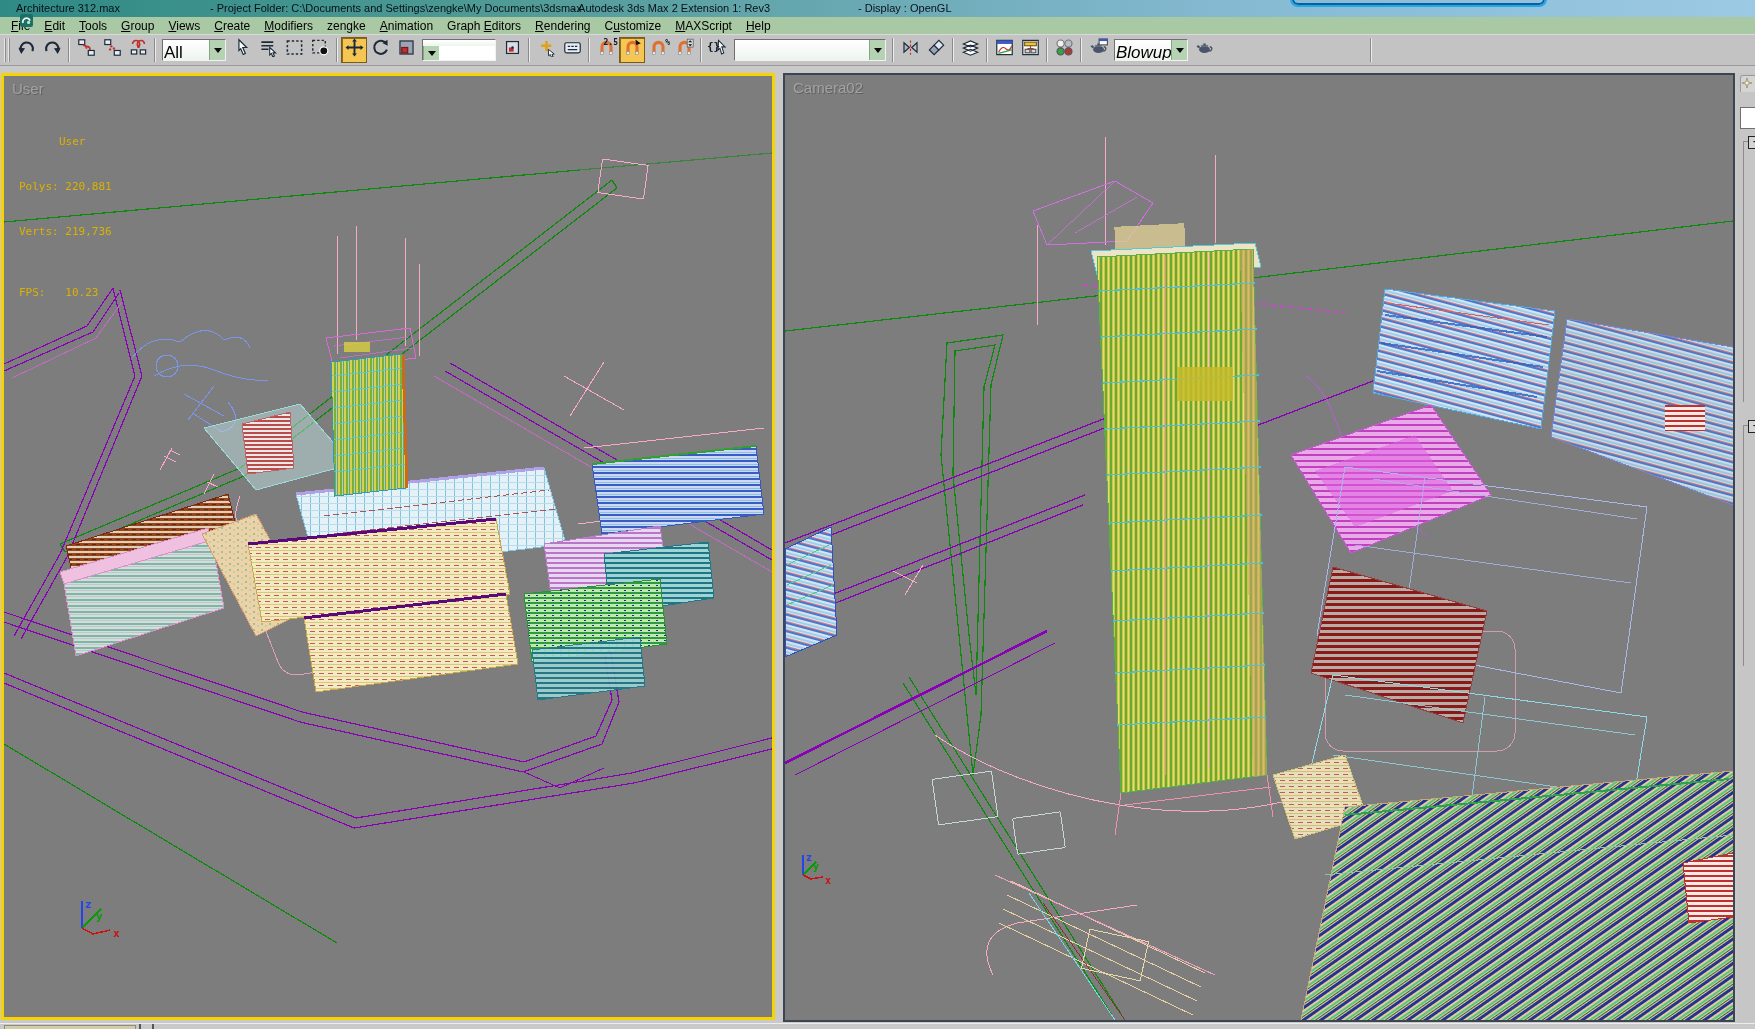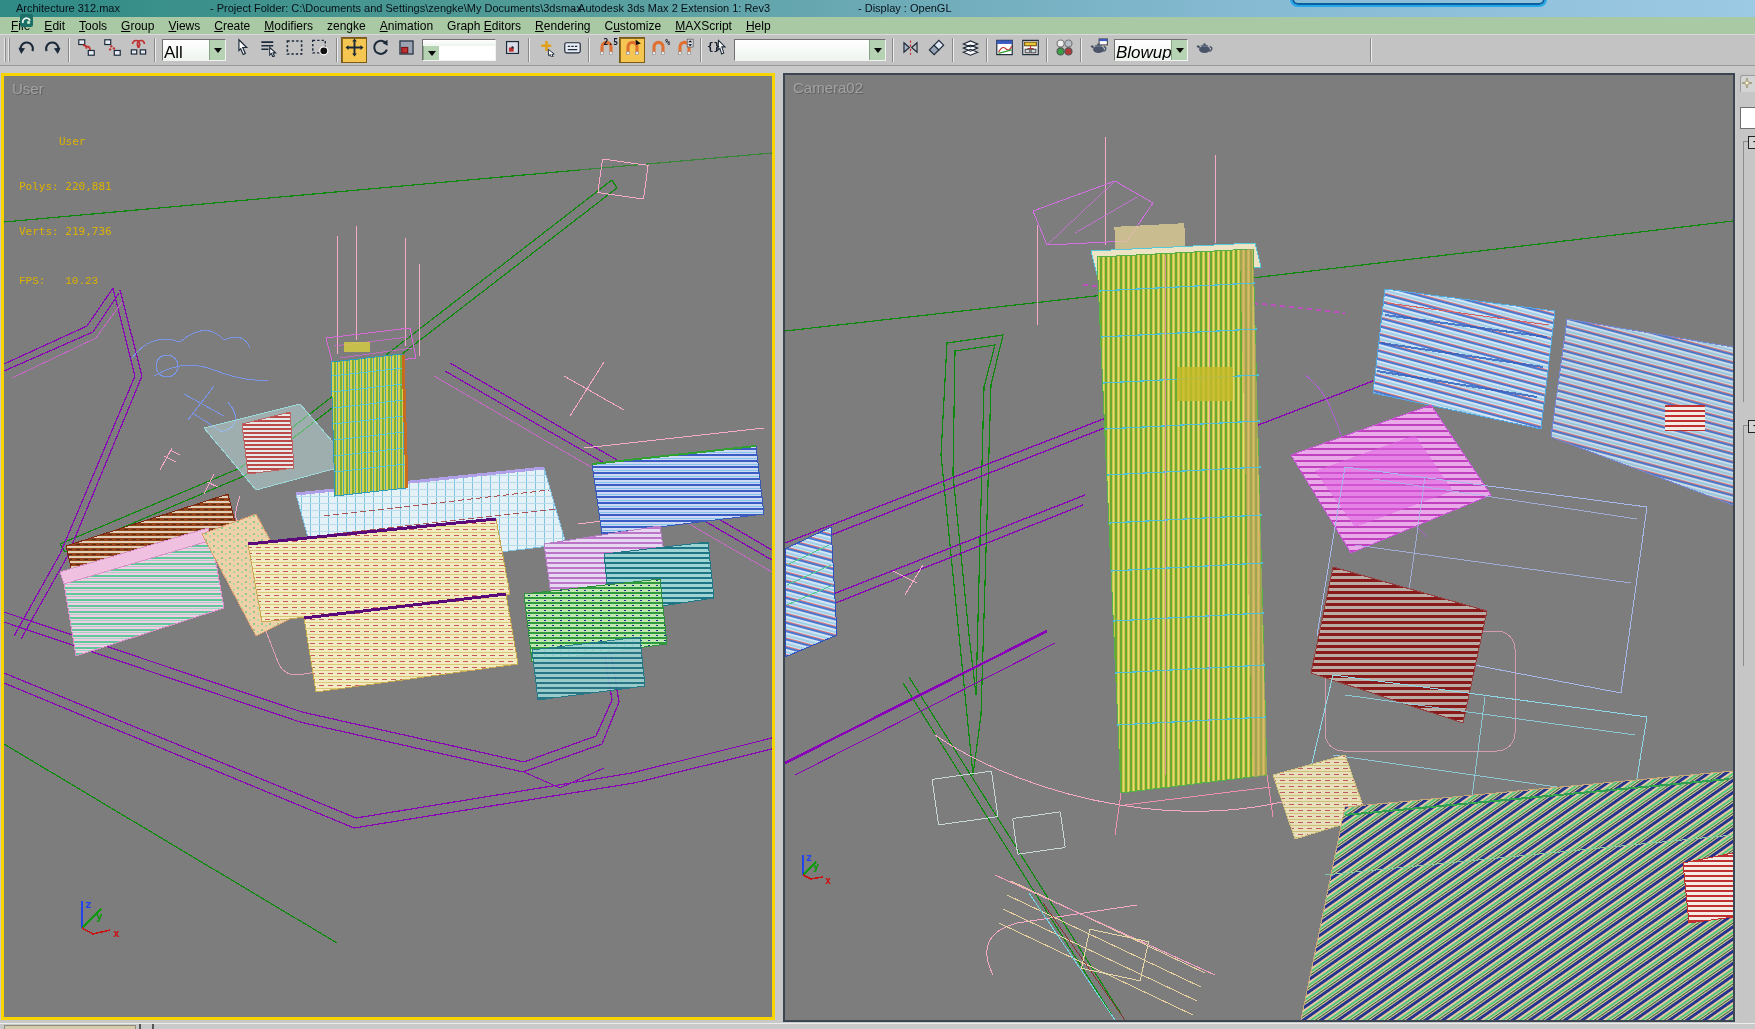--- a/index.html
+++ b/index.html
@@ -43,21 +43,21 @@
   
   .workspace{position:relative;height:957px;background:#c9c9c9;}
   .vp{position:absolute;background:#7d7d7d;overflow:hidden;}
   .vp-left{left:1px;top:7px;width:768px;height:941px;border:3px solid #f5d400;}
   .vp-right{left:783px;top:7px;width:948px;height:945px;border:2px solid #3c4652;}
   .vp-label{position:absolute;top:4px;left:8px;font-size:15px;color:#a2a2a2;
     text-shadow:1px 1px 0 #616161;}
   .stats{position:absolute;top:28px;left:15px;color:#dcb200;
     font:11px "DejaVu Sans Mono",monospace;line-height:15px;white-space:pre;}
   .stats .total{padding-left:40px;}
-  .stats .fps{margin-top:5px;font-family:Liberation Mono, monospace;}
+  .stats .fps{margin-top:16px;}
   .scene{position:absolute;left:0;top:0;width:100%;height:100%;}
   
   .cmdpanel{position:absolute;left:1737px;top:7px;right:0;bottom:0;background:#c6c6c6;}
   .cp-tab{position:absolute;top:2px;left:3px;width:15px;height:16px;background:#d4d4d4;
     border:1px solid #9a9a9a;border-bottom:none;border-radius:3px 3px 0 0;}
   .cp-field{position:absolute;top:34px;left:3px;width:15px;height:20px;background:#fff;
     border:1px solid #707070;}
   .cp-roll{position:absolute;left:6px;width:10px;border-left:1px solid #8d8d8d;
     border-top:1px solid #8d8d8d;}
   .cp-roll .minus{position:absolute;top:-6px;left:4px;width:11px;height:11px;background:#d4d4d4;

